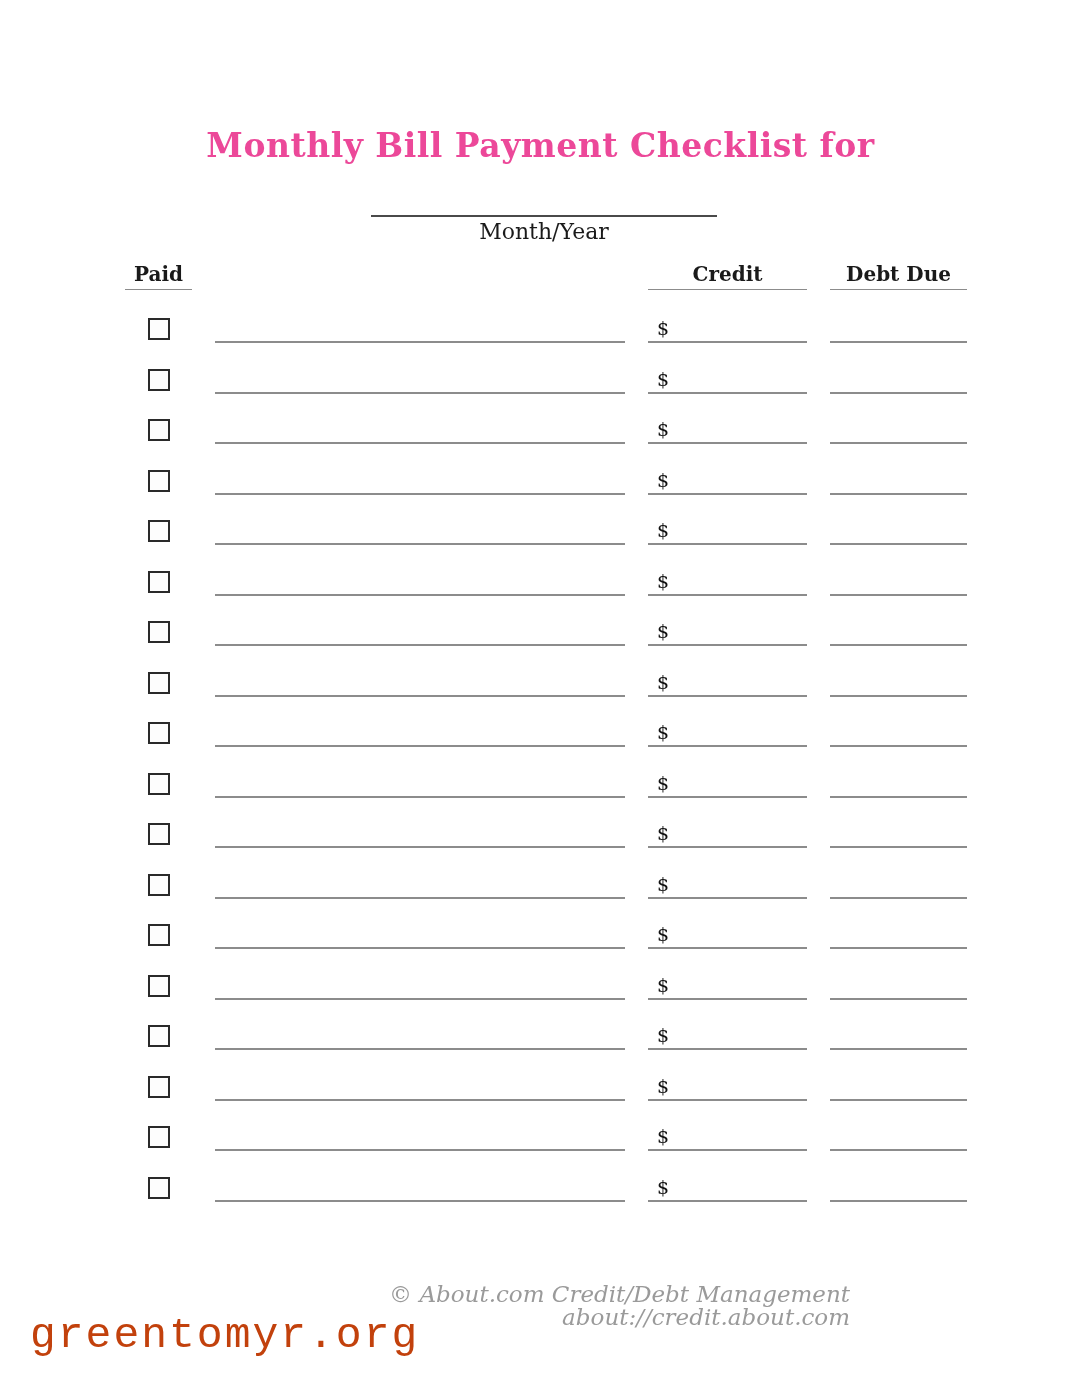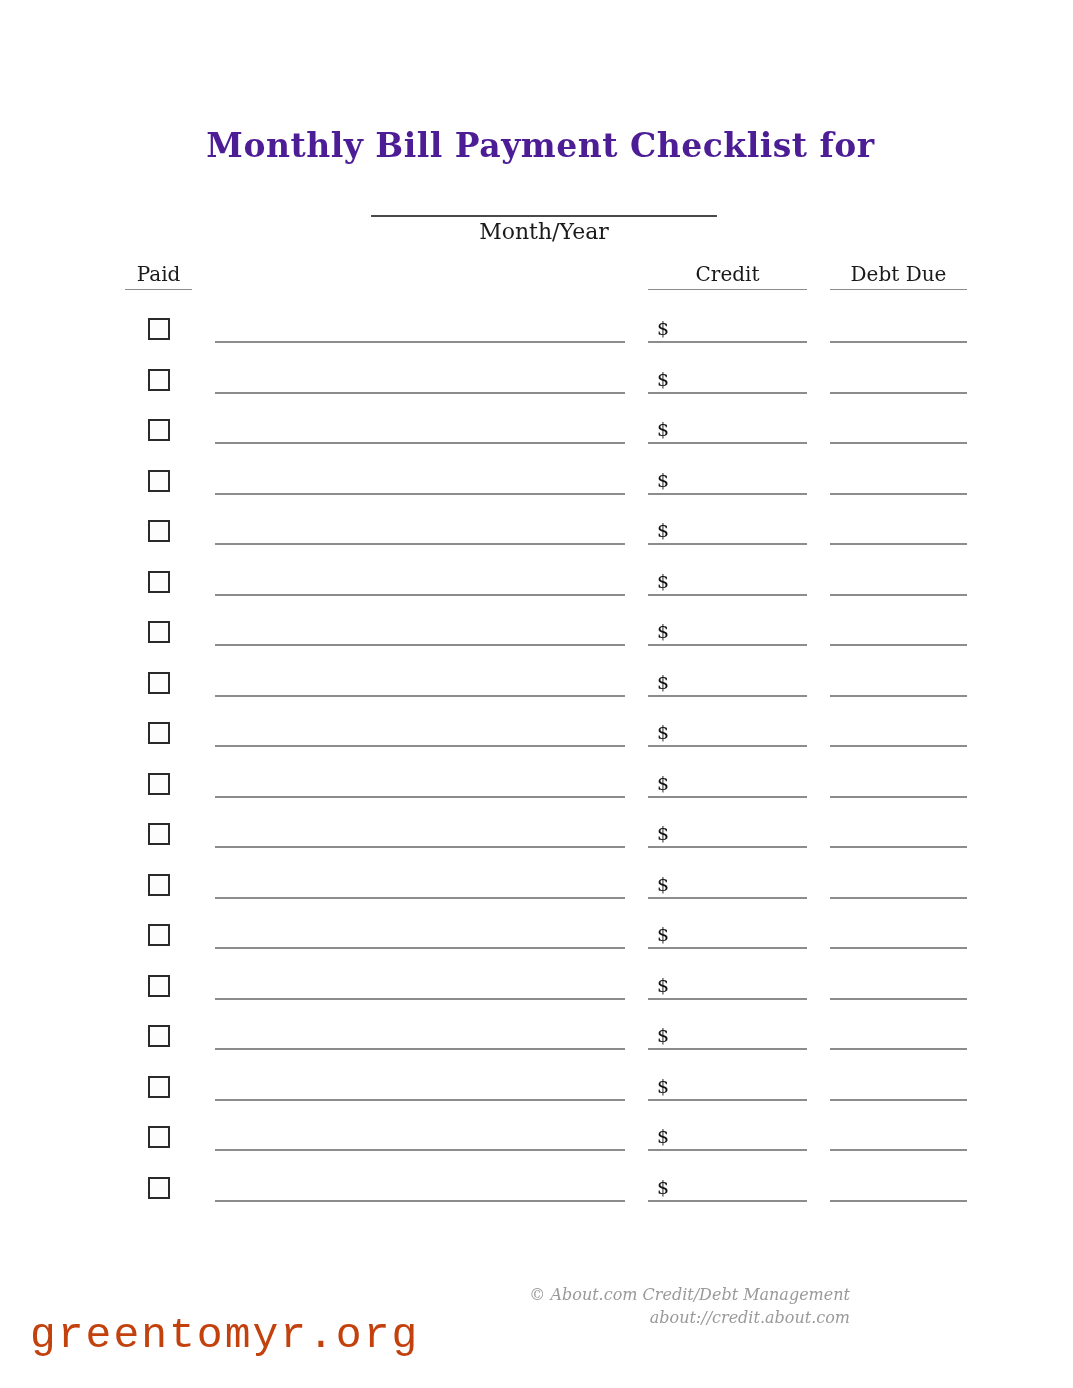--- a/index.html
+++ b/index.html
@@ -15,21 +15,21 @@
 
   
   .title {
     position: absolute;
     left: 0; right: 0; top: 126px;
     text-align: center;
     font-family: "DejaVu Serif", serif;
     font-weight: 700;
     font-size: 33px;
     letter-spacing: 0.5px;
-    color: #4c1d95;
+    color: #ec4899;
     margin-left: 8px;
   }
 
   
   .monthyear-line {
     position: absolute;
     left: 371px; top: 190px;
     width: 346px; height: 25px;
     border-bottom: 2px solid #4a4a4a;
   }
@@ -42,20 +42,21 @@
   }
 
   
   .col-head {
     position: absolute;
     top: 262px; height: 27px;
     text-align: center;
     font-size: 20px;
     border-bottom: 1.5px solid #8c8c8c;
     box-sizing: content-box;
+    font-weight: bold;
   }
   .head-paid     { left: 125px; width: 67px;  }
   .head-bill     { left: 215px; width: 410px; }
   .head-amount   { left: 648px; width: 159px; }
   .head-datedue  { left: 830px; width: 137px; }
 
   
   .rows { position: absolute; left: 0; top: 318px; width: 1073px; }
   .row  { position: relative; height: 50.5px; }
   .checkbox {
@@ -91,21 +92,21 @@
   }
 
   
   .footer {
     position: absolute;
     left: 0; top: 1283px;
     width: 850px;
     text-align: right;
     font-family: "DejaVu Serif", serif;
     font-style: italic;
-    font-size: 16px;
+    font-size: 23px;
     line-height: 23px;
     color: #9a9a9a;
   }
 
   
   .watermark {
     position: absolute;
     left: 30px; top: 1311px;
     font-family: "Liberation Mono", "DejaVu Sans Mono", monospace;
     font-size: 43px;

